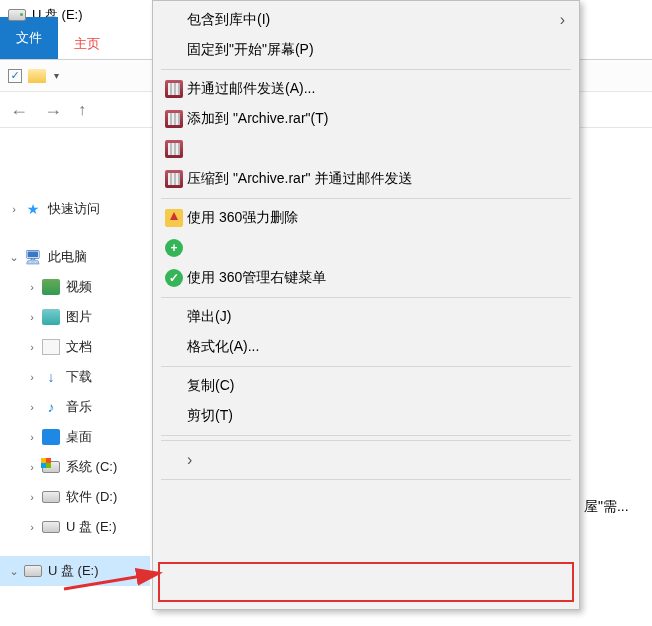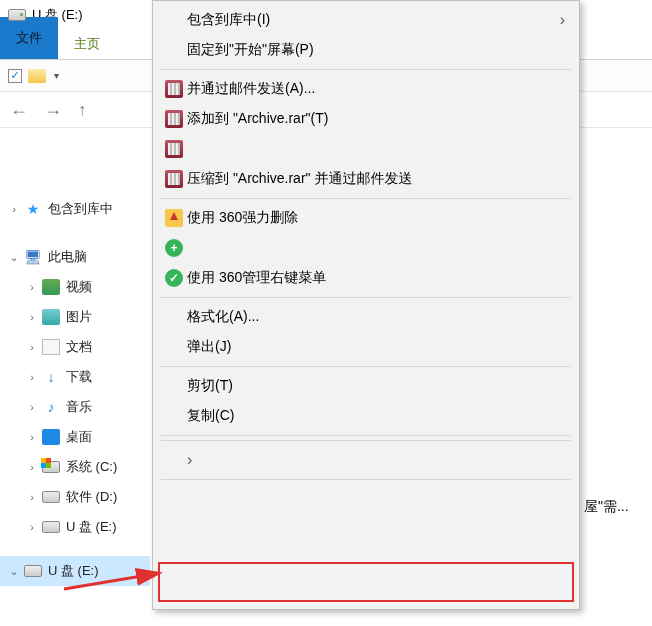--- a/index.html
+++ b/index.html
@@ -43,28 +43,28 @@
   
   .ribbon {
     display: flex;
     align-items: flex-end;
     height: 30px;
     border-bottom: 1px solid #d0d0d0;
     background: #fff;
   }
   .tab-file {
     background: #1979ca;
-    color: #0f172a;
+    color: #ffffff;
     padding: 12px 16px;
     font-size: 13px;
   }
   .tab {
     padding: 6px 16px;
     font-size: 13px;
-    color: #4d7c0f;
+    color: #ef4444;
   }
 
   
   .toolbar {
     height: 32px;
     display: flex;
     align-items: center;
     padding: 0 8px;
     border-bottom: 1px solid #e5e5e5;
     background: #fcfcfc;
@@ -279,21 +279,21 @@
   <span class="nav-up">↑</span>
 </div>
 
 <div class="sidebar">
 
   <div style="height:60px"></div>
 
   <div class="tree-item">
     <span class="expander">›</span>
     <span class="tree-icon star">★</span>
-    <span>包含到库中</span>
+    <span>快速访问</span>
   </div>
 
   <div style="height:18px"></div>
 
   <div class="tree-item">
     <span class="expander">⌄</span>
     <span class="tree-icon pc">🖥</span>
     <span>此电脑</span>
   </div>
 
@@ -420,36 +420,36 @@
       <span class="menu-icon">
           <span class="cir-green">✓</span>
         </span>
       <span class="menu-label">使用 360管理右键菜单</span>
     </div>
 
     <div class="sep"></div>
 
     <div class="menu-item">
       <span class="menu-icon"></span>
+      <span class="menu-label">弹出(J)</span>
+    </div>
+    <div class="menu-item">
+      <span class="menu-icon"></span>
       <span class="menu-label">格式化(A)...</span>
     </div>
-    <div class="menu-item">
-      <span class="menu-icon"></span>
-      <span class="menu-label">弹出(J)</span>
-    </div>
-
-    <div class="sep"></div>
-
+
+    <div class="sep"></div>
+
+    <div class="menu-item">
+      <span class="menu-icon"></span>
+      <span class="menu-label">复制(C)</span>
+    </div>
     <div class="menu-item">
       <span class="menu-icon"></span>
       <span class="menu-label">剪切(T)</span>
-    </div>
-    <div class="menu-item">
-      <span class="menu-icon"></span>
-      <span class="menu-label">复制(C)</span>
     </div>
 
     <div class="sep"></div>
 
 
     <div class="sep"></div>
 
     <div class="menu-item">
       <span class="menu-icon"></span>
       <span class="submenu-arrow">›</span>

